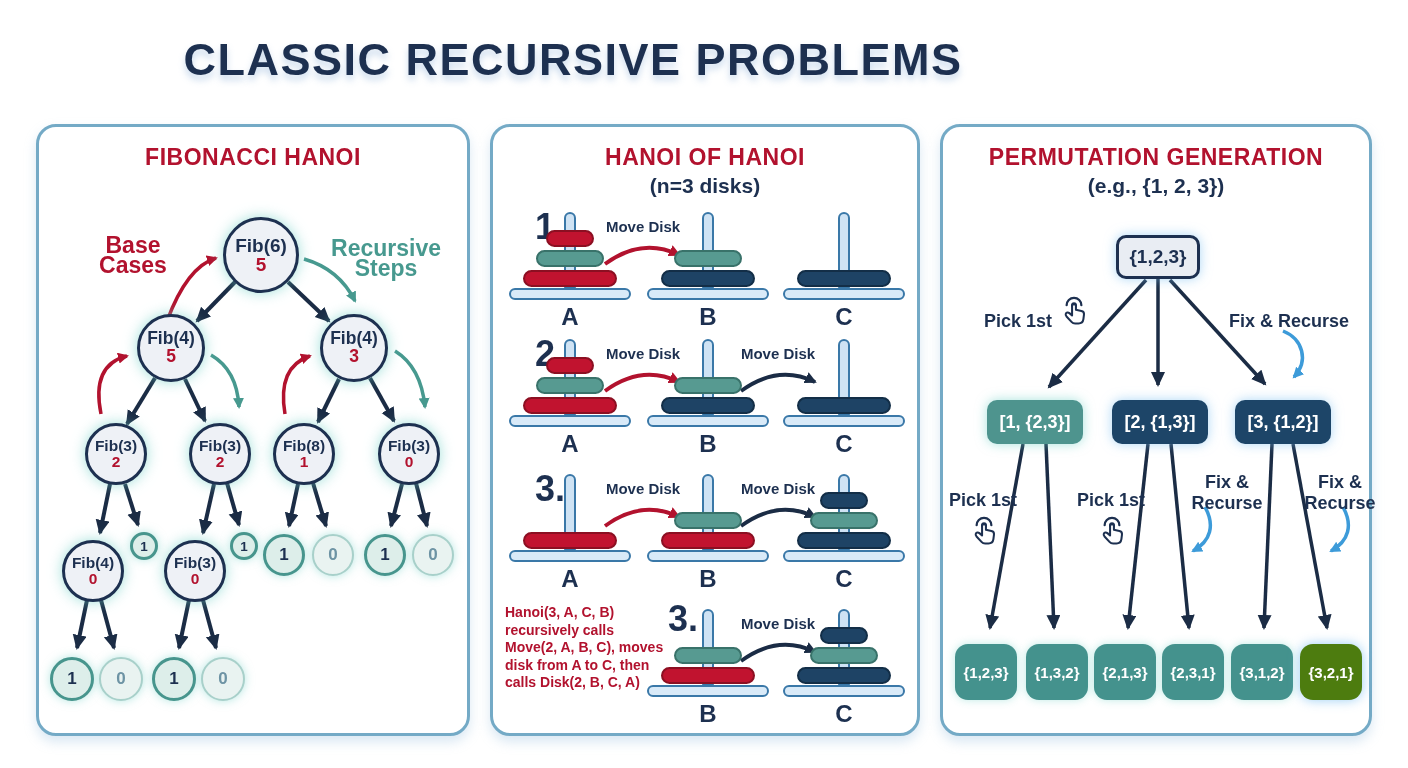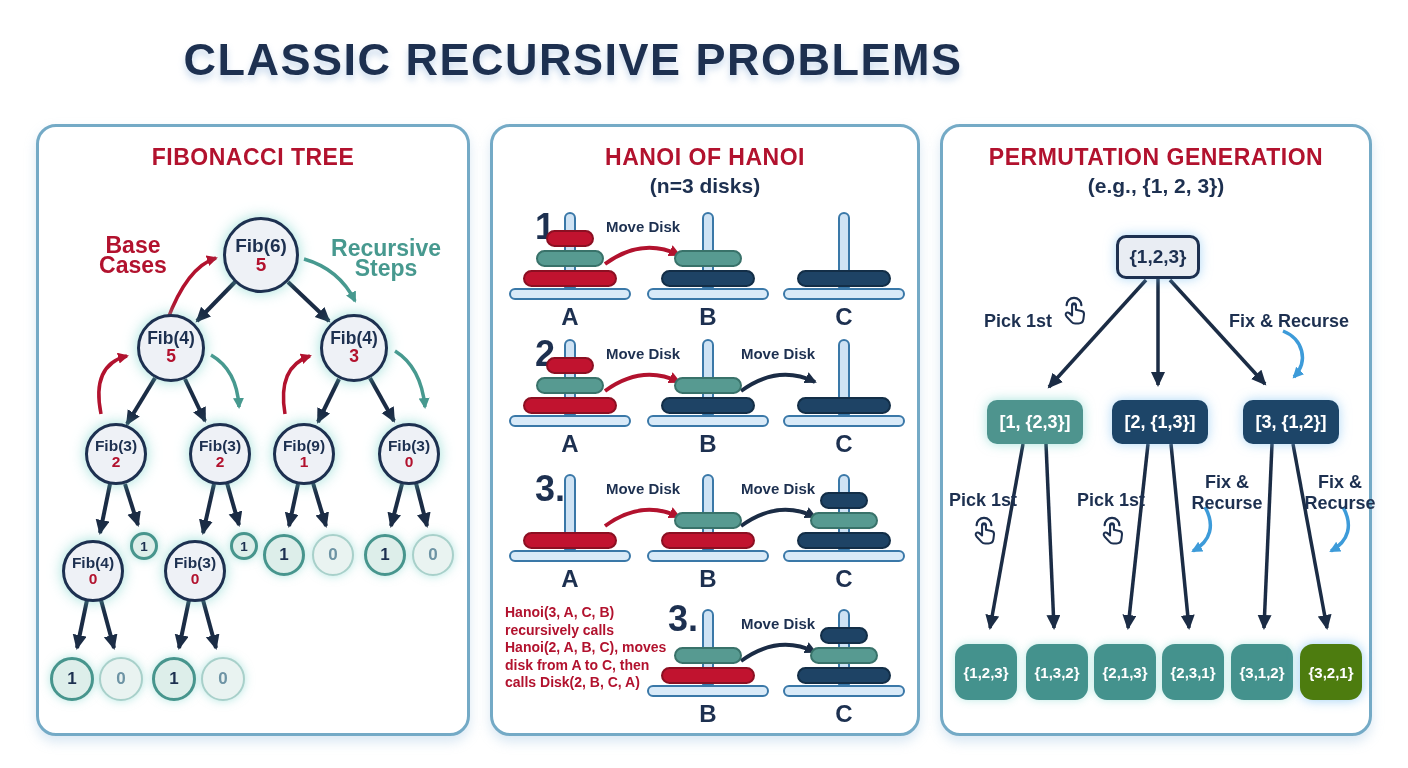--- a/index.html
+++ b/index.html
@@ -83,21 +83,21 @@
   .hand { position:absolute; width:30px; height:34px; }
 </style>
 </head>
 <body>
 
 <div class="page">
 
   <div class="main-title">CLASSIC RECURSIVE PROBLEMS</div>
 
   <div class="panel" id="panel-fib">
-    <div class="ptitle">FIBONACCI TREE</div>
+    <div class="ptitle">FIBONACCI HANOI</div>
 
     <svg class="layer" width="434" height="612">
       <defs>
         <marker id="fibNavy" markerUnits="userSpaceOnUse" markerWidth="18" markerHeight="16" refX="13" refY="7" orient="auto">
             <path d="M0,0 L15,7 L0,14 Z" fill="#1b2c45"></path>
           </marker>
         <marker id="fibRed" markerUnits="userSpaceOnUse" markerWidth="14" markerHeight="12" refX="9" refY="5.5" orient="auto">
             <path d="M0,0 L11,5.5 L0,11 Z" fill="#b2122e"></path>
           </marker>
         <marker id="fibTeal" markerUnits="userSpaceOnUse" markerWidth="14" markerHeight="12" refX="9" refY="5.5" orient="auto">
@@ -157,21 +157,21 @@
     </div>
     <div class="fnode" style="left:46px; top:296px; width:62px; height:62px; font-size:15.5px;">
       <span class="lab">Fib(3)</span>
       <span class="val">2</span>
     </div>
     <div class="fnode" style="left:150px; top:296px; width:62px; height:62px; font-size:15.5px;">
       <span class="lab">Fib(3)</span>
       <span class="val">2</span>
     </div>
     <div class="fnode" style="left:234px; top:296px; width:62px; height:62px; font-size:15.5px;">
-      <span class="lab">Fib(9)</span>
+      <span class="lab">Fib(8)</span>
       <span class="val">1</span>
     </div>
     <div class="fnode" style="left:339px; top:296px; width:62px; height:62px; font-size:15.5px;">
       <span class="lab">Fib(3)</span>
       <span class="val">0</span>
     </div>
     <div class="fnode" style="left:23px; top:413px; width:62px; height:62px; font-size:15.5px;">
       <span class="lab">Fib(4)</span>
       <span class="val">0</span>
     </div>
@@ -285,21 +285,21 @@
     <div class="hbase" style="left:16px;  top:423px;"></div>
     <div class="hbase" style="left:154px; top:423px;"></div>
     <div class="hbase" style="left:290px; top:423px;"></div>
     <div class="pegname" style="left:77px;  top:438px;">A</div>
     <div class="pegname" style="left:215px; top:438px;">B</div>
     <div class="pegname" style="left:351px; top:438px;">C</div>
 
     <div class="note">
       <div>Hanoi(3, A, C, B)</div>
       <div>recursively calls</div>
-      <div>Hanoi(2, A, B, C), moves</div>
+      <div>Move(2, A, B, C), moves</div>
       <div>disk from A to C, then</div>
       <div>calls Disk(2, B, C, A)</div>
     </div>
     <div class="stepnum" style="left:190px; top:492px;">3.</div>
     <div class="movedisk" style="left:285px; top:496px;">Move Disk</div>
     <div class="hpeg" style="left:209px; top:482px;"></div>
     <div class="hpeg" style="left:345px; top:482px;"></div>
     <div class="stack" style="left:167px; top:495px;">
         <div class="disk teal m"></div>
         <div class="disk red l"></div>
@@ -351,21 +351,21 @@
     <div class="plabel" style="left:75px; top:194px;">Pick 1st</div>
     <svg class="hand" style="left:116px; top:168px;" viewBox="0 0 26 30">
       <path d="M6.5 9 A 6.5 6.5 0 0 1 19.5 9" fill="none" stroke="#1d3050" stroke-width="2" stroke-linecap="round"></path>
       <circle cx="13" cy="9" r="2.6" fill="#1d3050"></circle>
       <path d="M11.3 10 v8 l-2.4-2 c-1.1-.9-2.6-.6-3.1.5 -.4.9-.1 1.8.6 2.5 l4.4 4.7 c.8.9 2 1.4 3.2 1.4 h3 c2.2 0 4-1.6 4.3-3.8 l.5-4 c.2-1.5-.8-2.9-2.3-3.2 l-4.8-1 v-3.1 c0-1-.8-1.8-1.7-1.8 -1 0-1.7.8-1.7 1.8 z" fill="#ffffff" stroke="#1d3050" stroke-width="1.8" stroke-linejoin="round"></path>
     </svg>
     <div class="plabel" style="left:346px; top:194px;">Fix &amp; Recurse</div>
 
     <div class="pnode teal" style="left:44px;  top:273px;">[1, {2,3}]</div>
     <div class="pnode navy" style="left:169px; top:273px;">[2, {1,3}]</div>
-    <div class="pnode navy" style="left:292px; top:273px;margin-left:8px;">[3, {1,2}]</div>
+    <div class="pnode navy" style="left:292px; top:273px;">[3, {1,2}]</div>
 
     <div class="plabel" style="left:40px; top:373px;">Pick 1st</div>
     <svg class="hand" style="left:26px; top:388px;" viewBox="0 0 26 30">
       <path d="M6.5 9 A 6.5 6.5 0 0 1 19.5 9" fill="none" stroke="#1d3050" stroke-width="2" stroke-linecap="round"></path>
       <circle cx="13" cy="9" r="2.6" fill="#1d3050"></circle>
       <path d="M11.3 10 v8 l-2.4-2 c-1.1-.9-2.6-.6-3.1.5 -.4.9-.1 1.8.6 2.5 l4.4 4.7 c.8.9 2 1.4 3.2 1.4 h3 c2.2 0 4-1.6 4.3-3.8 l.5-4 c.2-1.5-.8-2.9-2.3-3.2 l-4.8-1 v-3.1 c0-1-.8-1.8-1.7-1.8 -1 0-1.7.8-1.7 1.8 z" fill="#ffffff" stroke="#1d3050" stroke-width="1.8" stroke-linejoin="round"></path>
     </svg>
     <div class="plabel" style="left:168px; top:373px;">Pick 1st</div>
     <svg class="hand" style="left:154px; top:388px;" viewBox="0 0 26 30">
       <path d="M6.5 9 A 6.5 6.5 0 0 1 19.5 9" fill="none" stroke="#1d3050" stroke-width="2" stroke-linecap="round"></path>

